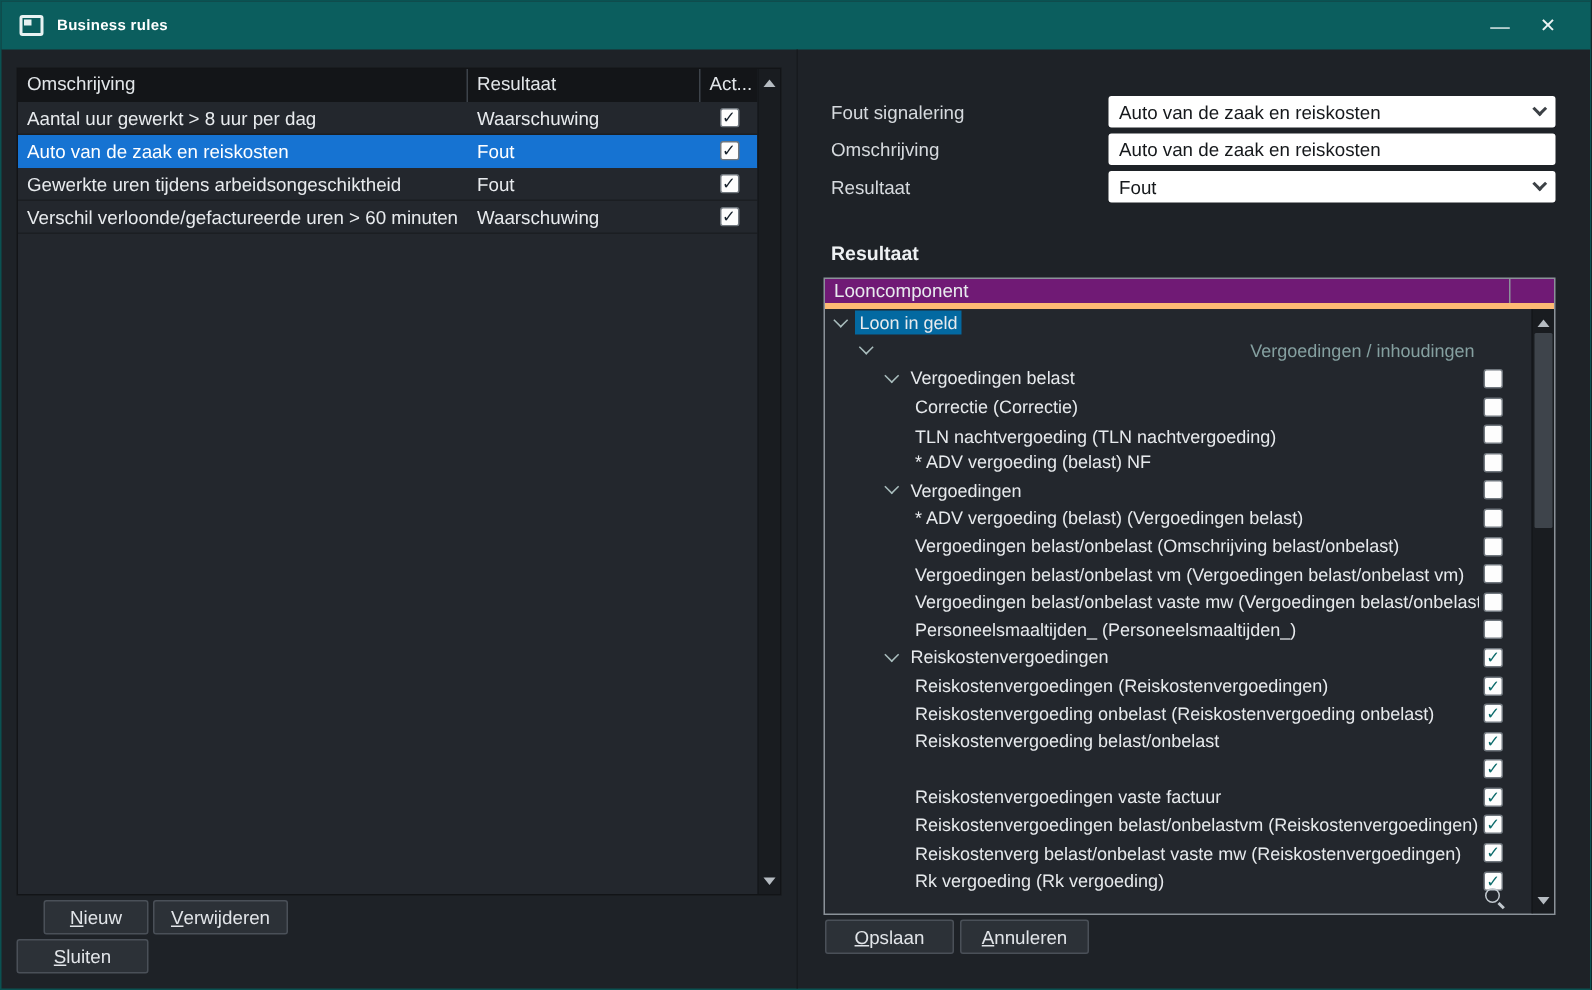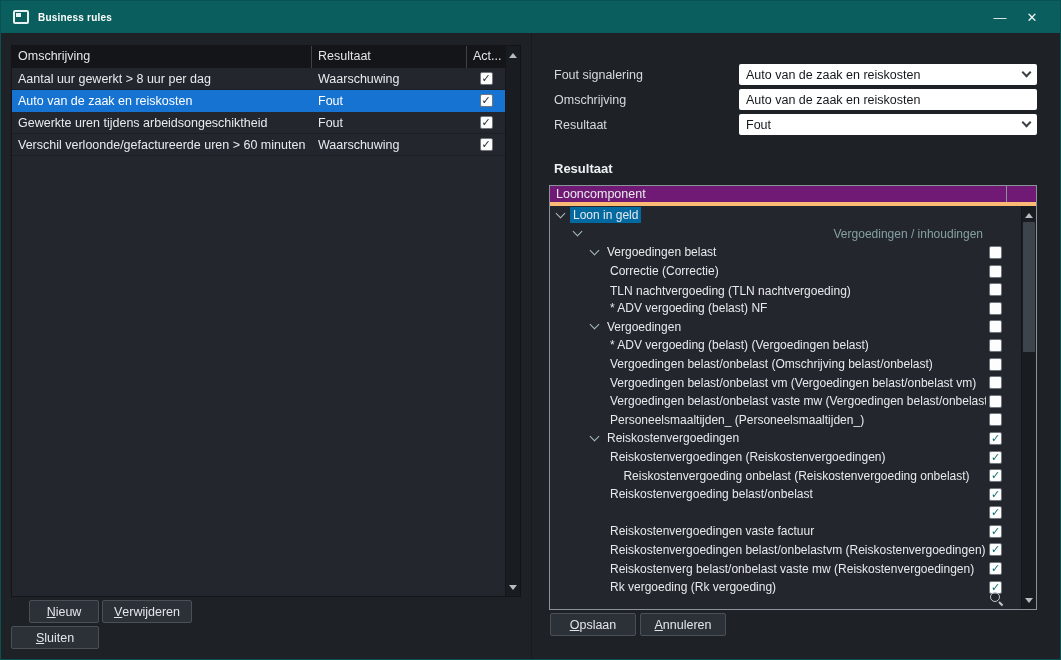--- a/index.html
+++ b/index.html
@@ -211,21 +211,21 @@
         </div>
         <div class="prow" style="padding-left: 40px;">
           <span class="chev"></span>
           <span class="plabel">Reiskostenvergoedingen</span>
           <span class="cb tree-cb checked">✓</span>
         </div>
         <div class="prow" style="padding-left: 57px;">
           <span class="plabel">Reiskostenvergoedingen (Reiskostenvergoedingen)</span>
           <span class="cb tree-cb checked">✓</span>
         </div>
-        <div class="prow" style="padding-left: 57px; justify-content: center;">
+        <div class="prow" style="padding-left: 57px;">
           <span class="plabel">Reiskostenvergoeding onbelast (Reiskostenvergoeding onbelast)</span>
           <span class="cb tree-cb checked">✓</span>
         </div>
         <div class="prow" style="padding-left: 57px;">
           <span class="plabel">Reiskostenvergoeding belast/onbelast</span>
           <span class="cb tree-cb checked">✓</span>
         </div>
         <div class="prow" style="padding-left: 57px;">
           <span class="cb tree-cb checked">✓</span>
         </div>

